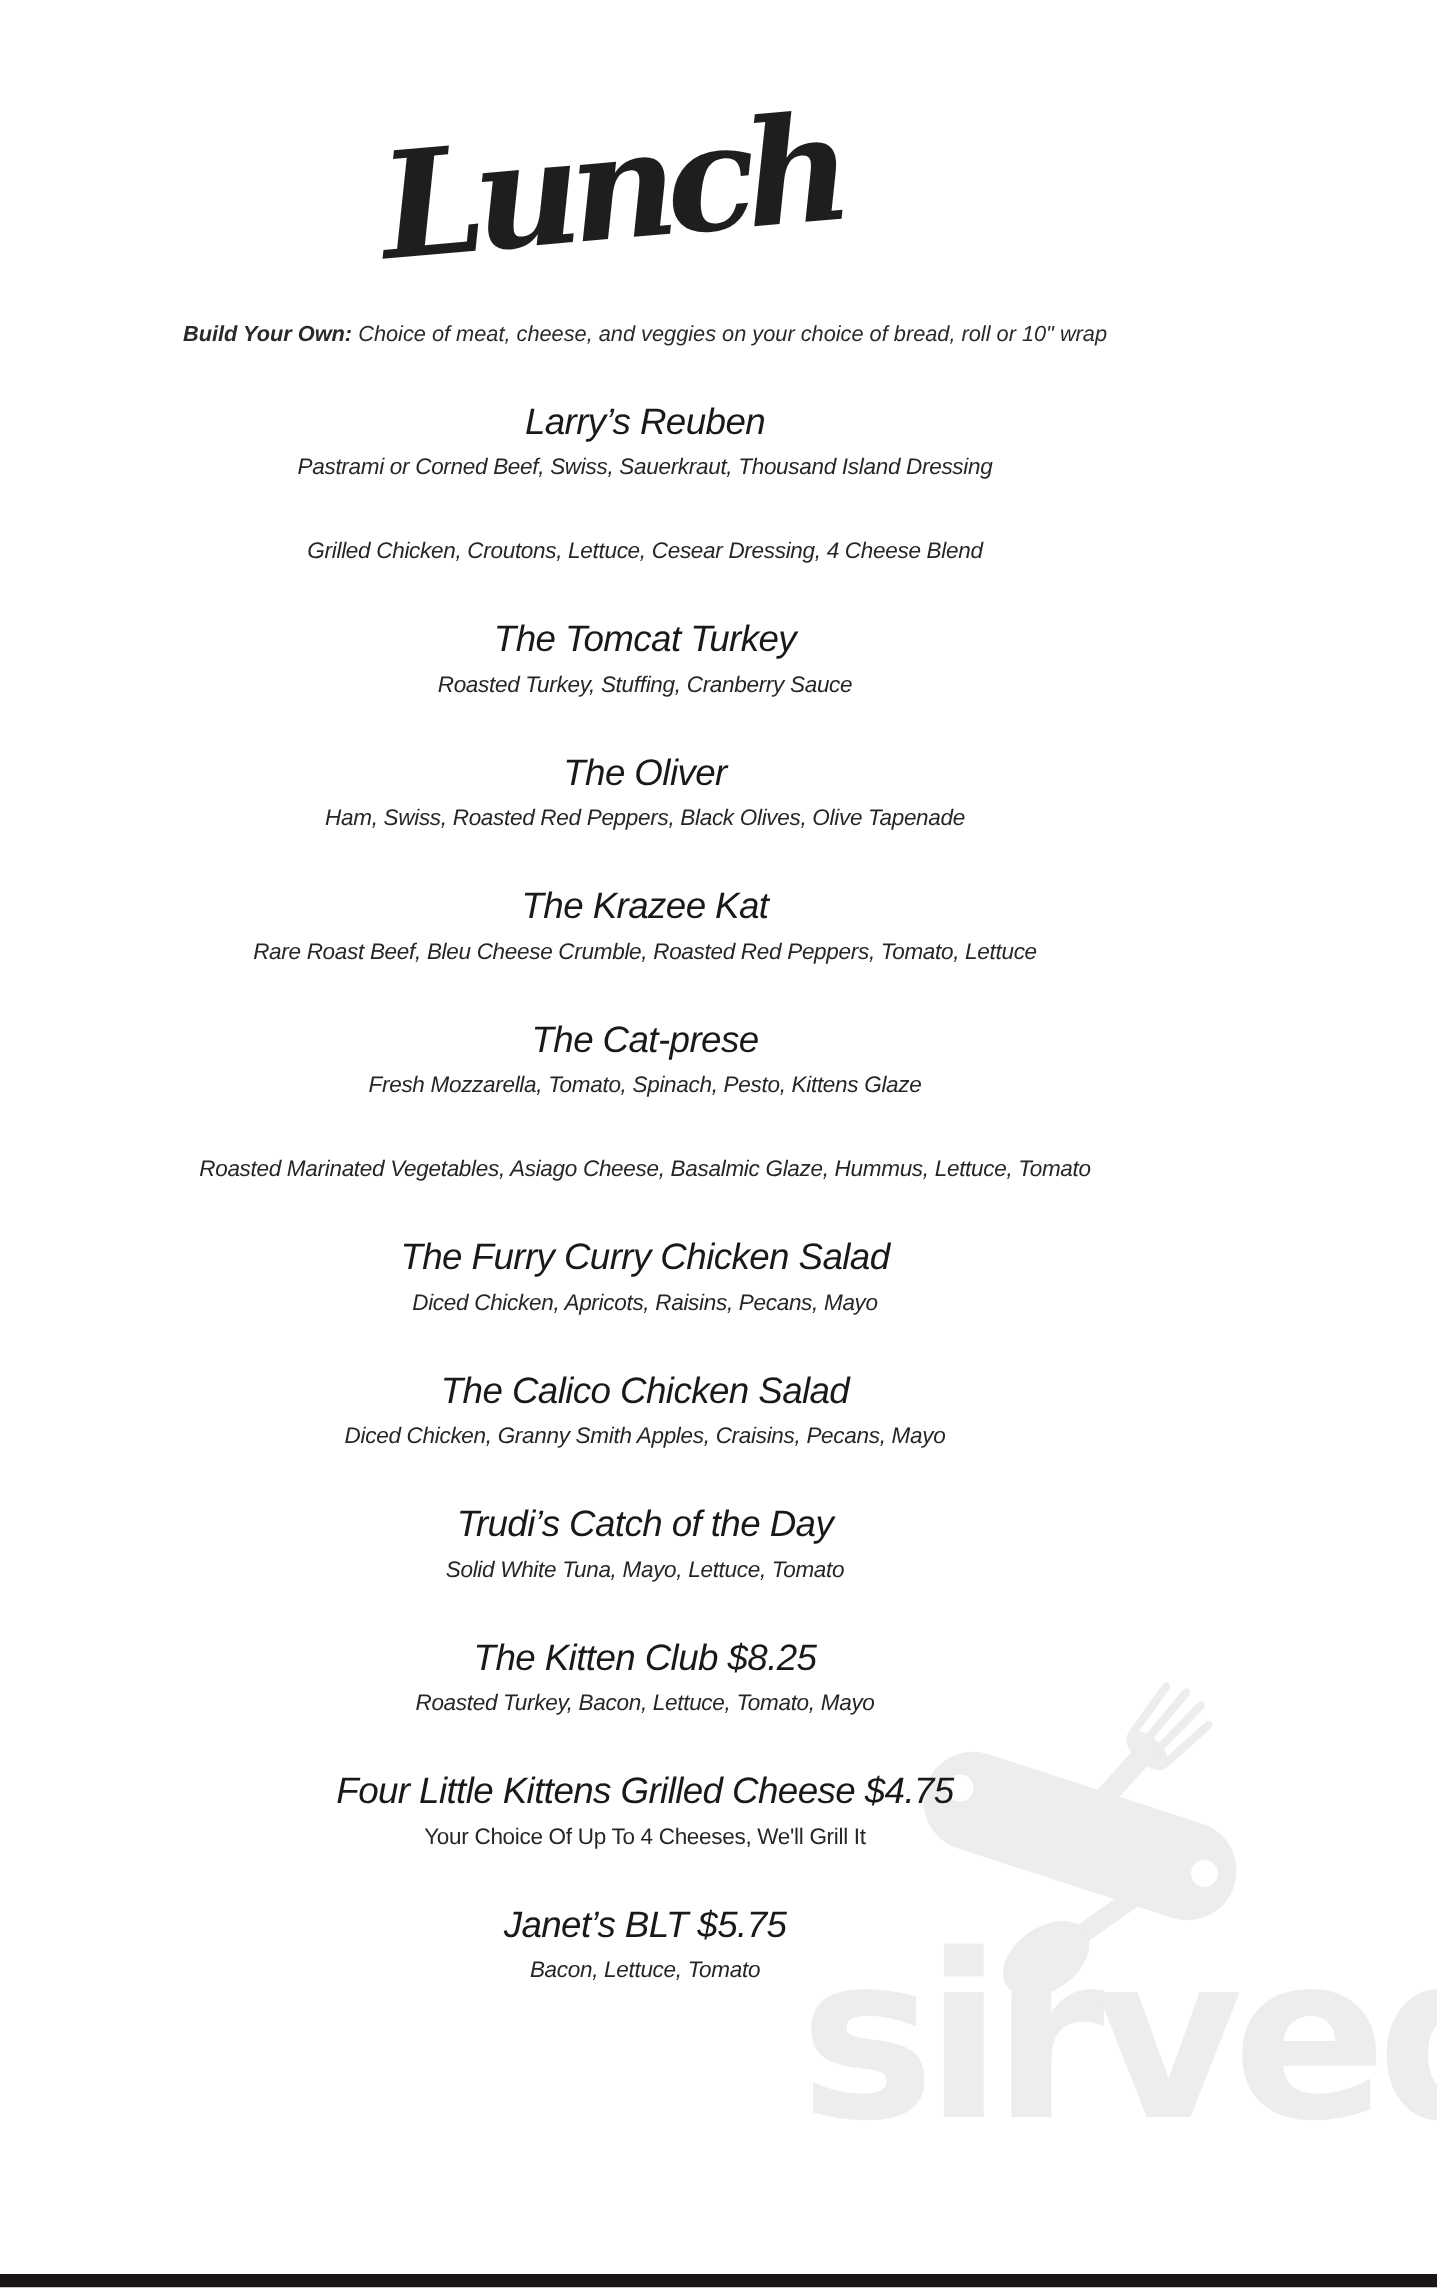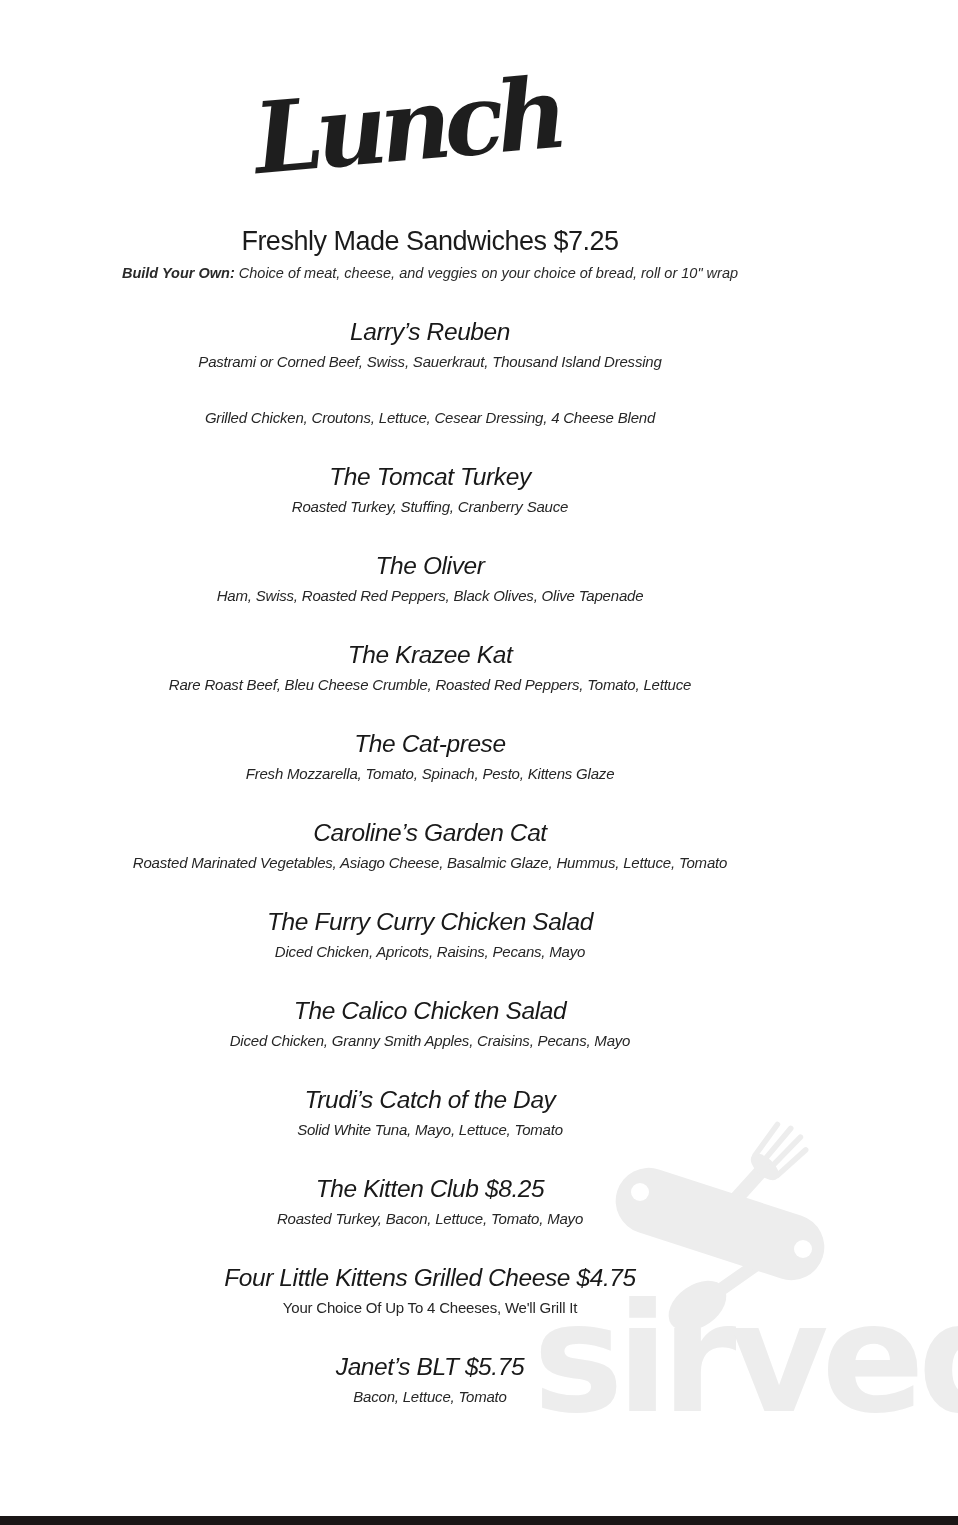--- a/index.html
+++ b/index.html
@@ -132,21 +132,20 @@
     <circle cx="205" cy="157" r="9" fill="#ffffff" stroke="none"></circle>
   </g>
 </svg>
 
 <div class="sirved-watermark">sirved</div>
 
 <div class="menu-column">
 
   <div class="lunch-title">Lunch</div>
 
-  <div class="section-heading">Freshly Made Sandwiches $7.25</div>
 
   <div class="section-note">
     <span class="note-label">Build Your Own:</span>
     <span class="note-text">Choice of meat, cheese, and veggies on your choice of bread, roll or 10" wrap</span>
   </div>
 
   <div class="items">
 
     <div class="menu-item">
       <div class="item-name">Larry’s Reuben</div>
@@ -171,21 +170,20 @@
       <div class="item-name">The Krazee Kat</div>
       <div class="item-desc">Rare Roast Beef, Bleu Cheese Crumble, Roasted Red Peppers, Tomato, Lettuce</div>
     </div>
 
     <div class="menu-item">
       <div class="item-name">The Cat-prese</div>
       <div class="item-desc">Fresh Mozzarella, Tomato, Spinach, Pesto, Kittens Glaze</div>
     </div>
 
     <div class="menu-item">
-      <div class="item-name">Caroline’s Garden Cat</div>
       <div class="item-desc">Roasted Marinated Vegetables, Asiago Cheese, Basalmic Glaze, Hummus, Lettuce, Tomato</div>
     </div>
 
     <div class="menu-item">
       <div class="item-name">The Furry Curry Chicken Salad</div>
       <div class="item-desc">Diced Chicken, Apricots, Raisins, Pecans, Mayo</div>
     </div>
 
     <div class="menu-item">
       <div class="item-name">The Calico Chicken Salad</div>

